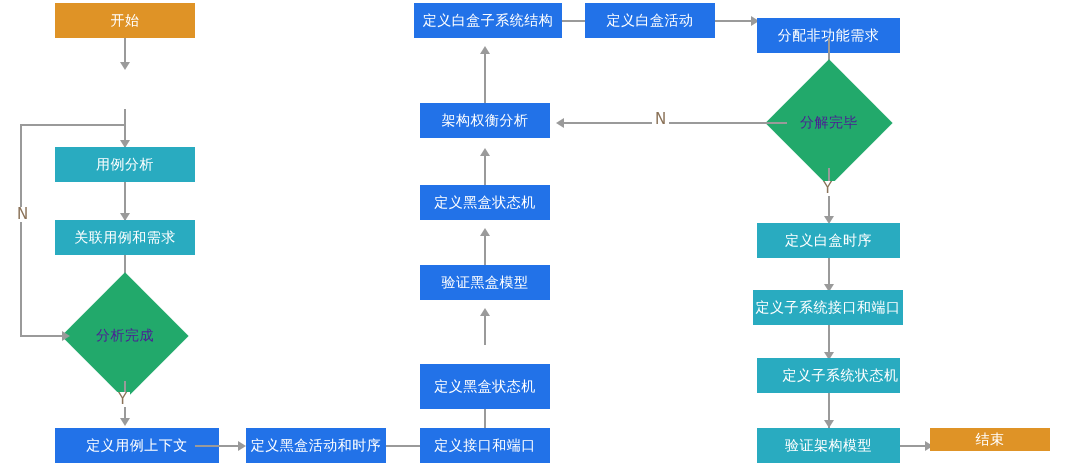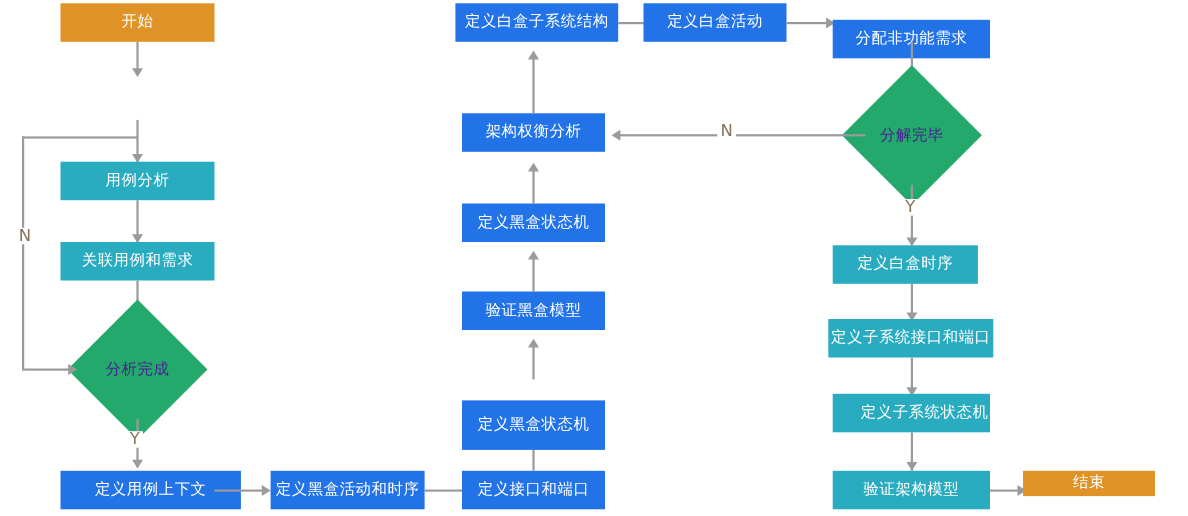--- a/index.html
+++ b/index.html
@@ -217,21 +217,21 @@
   </div>
 
   <div class="edge h" style="left:562px; top:122px; width:225px;"></div>
   <div class="arrow left" style="left:556px; top:118px;"></div>
   <span class="elabel" style="left:652px; top:112px;">N</span>
 
   <div class="edge v" style="left:828px; top:168px; height:54px;"></div>
   <div class="arrow down" style="left:824px; top:216px;"></div>
   <span class="elabel" style="left:820px; top:181px;">Y</span>
 
-  <div class="node teal" style="left:757px; top:223px; width:132px; height:35px;">
+  <div class="node teal" style="left:757px; top:223px; width:143px; height:35px;">
     <span>定义白盒时序</span>
   </div>
 
   <div class="edge v" style="left:828px; top:258px; height:32px;"></div>
   <div class="arrow down" style="left:824px; top:284px;"></div>
 
   <div class="node teal" style="left:753px; top:290px; width:150px; height:35px;text-align:right;">
     <span>定义子系统接口和端口</span>
   </div>
 

